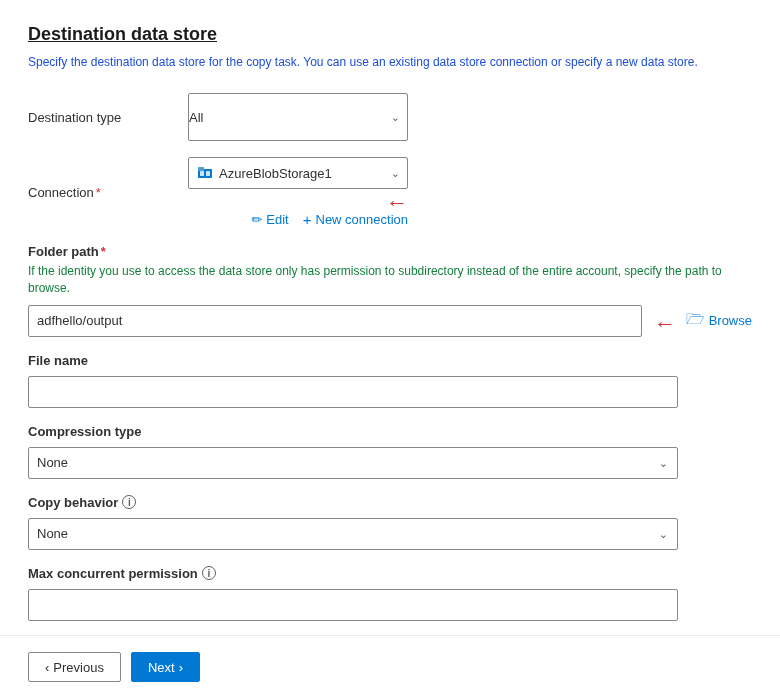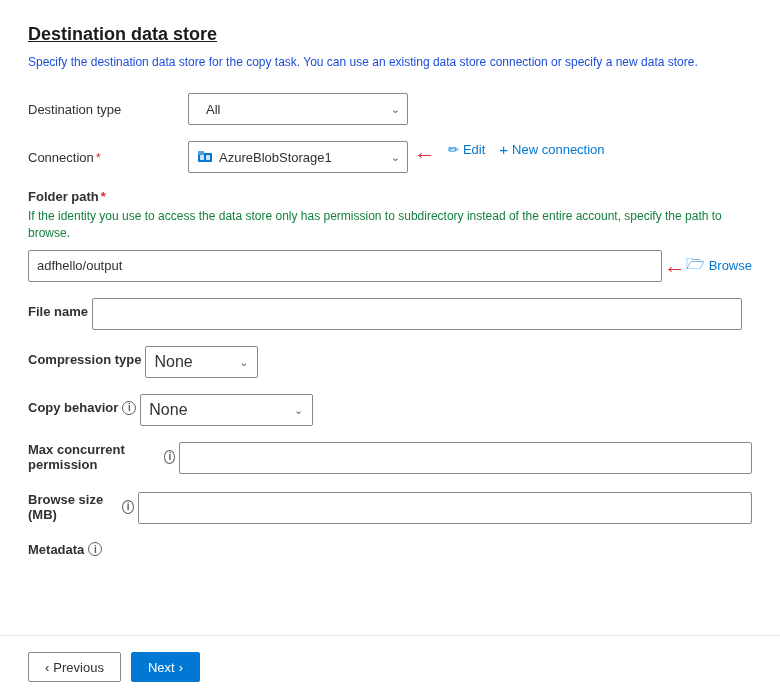--- a/index.html
+++ b/index.html
@@ -44,29 +44,29 @@
       margin-left: 2px;
     }
     .form-control-wrap {
       display: flex;
       align-items: center;
       flex: 1;
     }
     .select-box {
       border: 1px solid #8a8886;
       border-radius: 2px;
-      padding: 5px 30px 5px 17px;
+      padding: 5px 30px 5px 0;
       font-size: 13px;
       color: #323130;
       background: #fff;
       appearance: none;
       -webkit-appearance: none;
       cursor: pointer;
       position: relative;
-      height: 32px;
+      height: 48px;
     }
     .select-wrapper {
       position: relative;
       display: inline-flex;
       align-items: center;
     }
     .select-wrapper .chevron {
       position: absolute;
       right: 8px;
       pointer-events: none;
@@ -129,20 +129,21 @@
     .section-description {
       font-size: 12px;
       color: #15803d;
       margin-bottom: 8px;
       line-height: 1.4;
     }
     .folder-section { margin-bottom: 16px; }
     .folder-row {
       display: flex;
       align-items: center;
+      gap: 10px;
     }
     .text-input {
       border: 1px solid #8a8886;
       border-radius: 2px;
       padding: 5px 8px;
       font-size: 13px;
       color: #323130;
       height: 32px;
       background: #fff;
     }
@@ -153,32 +154,32 @@
       color: #0078d4;
       font-size: 13px;
       cursor: pointer;
       gap: 4px;
       white-space: nowrap;
       text-decoration: none;
     }
     .field-section { margin-bottom: 16px; }
     .field-row {
       display: flex;
-      flex-direction: row;
+      flex-direction: column;
       gap: 4px;
     }
     .full-input { width: 100%; max-width: 650px; }
     .select-full {
       width: 100%;
       max-width: 650px;
       border: 1px solid #8a8886;
       border-radius: 2px;
       padding: 5px 30px 5px 8px;
       height: 32px;
-      font-size: 16px;
+      font-size: 13px;
       color: #323130;
       background: #fff;
       -webkit-appearance: none;
       appearance: none;
       cursor: pointer;
     }
     .select-full-wrapper {
       position: relative;
       max-width: 650px;
     }
@@ -247,21 +248,22 @@
     
     .arrow-indicator {
       display: inline-block;
       color: #d13438;
       font-size: 20px;
       margin-left: 8px;
       line-height: 1;
     }
     .connection-row-wrap {
       display: flex;
-      align-items: flex-start;
+      align-items: flex-end;
+      flex-direction: column;
     }
   </style>
 </head>
 <body>
 
 <div class="page-container">
 
   <div class="page-title">Destination data store</div>
   <div class="page-description">Specify the destination data store for the copy task. You can use an existing data store connection or specify a new data store.</div>
 

